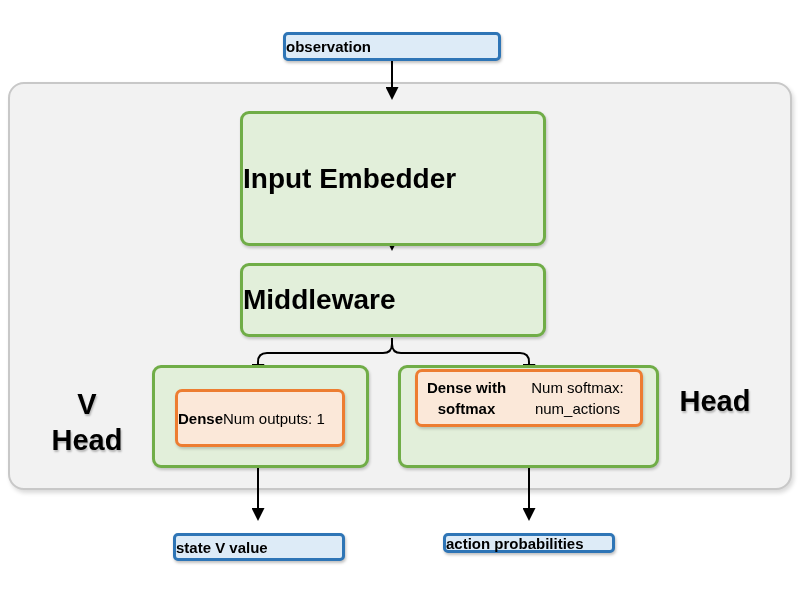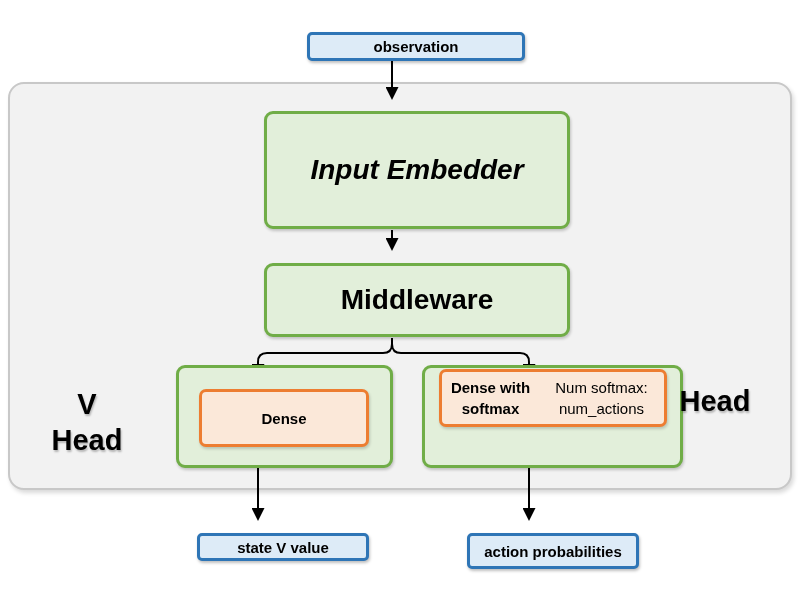--- a/index.html
+++ b/index.html
@@ -19,21 +19,21 @@
     background:var(--container-fill);
     border:2px solid var(--container-border);
     border-radius:16px;
     box-shadow:2px 3px 4px rgba(0,0,0,0.15);
   }
 
   svg.arrows{position:absolute;left:0;top:0;width:800px;height:600px;pointer-events:none;}
   svg.arrows path.link{stroke:var(--arrow,#000);stroke-width:2;fill:none;}
   svg.arrows marker path{fill:var(--arrow,#000);}
 
-  .node{position:absolute;display:flex;align-items:center;justify-content:center;text-align:center;margin-left:24px;}
+  .node{position:absolute;display:flex;align-items:center;text-align:center;}
 
   .blue-node{
     background:var(--blue-fill);
     border:3px solid var(--blue-border);
     border-radius:5px;
     font-weight:bold;font-size:15px;
     box-shadow:1px 2px 3px rgba(0,0,0,0.25);
   }
   .green-node{
     background:var(--green-fill);
@@ -52,30 +52,30 @@
   .orange-node .dense-title{font-weight:bold;font-size:15px;}
   .orange-node .dense-subtitle{font-size:15px;}
 
   .head-label{
     position:absolute;width:130px;text-align:center;
     font-weight:bold;font-size:29px;line-height:36px;
     text-shadow:1px 2px 2px rgba(0,0,0,0.25);
   }
 
   #observation      {left:283px;top:32px;width:218px;height:29px;}
-  #input-embedder   {left:240px;top:111px;width:306px;height:118px;font-style:italic;}
+  #input-embedder   {left:240px;top:111px;width:306px;height:135px;}
   #middleware       {left:240px;top:263px;width:306px;height:74px;}
   #v-head-box       {left:152px;top:365px;width:217px;height:103px;}
   #v-dense          {left:175px;top:389px;width:170px;height:58px;}
   #policy-head-box  {left:398px;top:365px;width:261px;height:103px;}
   #policy-dense     {left:415px;top:369px;width:228px;height:58px;}
   #v-head-label     {left:22px;top:386px;}
   #policy-head-label{left:650px;top:383px;}
   #state-v-value    {left:173px;top:533px;width:172px;height:28px;}
-  #action-probs     {left:443px;top:533px;width:172px;height:36px;}
+  #action-probs     {left:443px;top:533px;width:172px;height:20px;}
 </style>
 </head>
 <body>
 
 <div class="stage">
 
   <div class="container"></div>
 
   <svg class="arrows" viewBox="0 0 800 600">
     <defs>
@@ -99,20 +99,21 @@
     <span>Input Embedder</span>
   </div>
 
   <div id="middleware" class="node green-node">
     <span>Middleware</span>
   </div>
 
   <div id="v-head-box" class="node green-node"></div>
   <div id="v-dense" class="node orange-node">
     <div class="dense-title">Dense</div>
+    <div class="dense-subtitle">Num outputs: 1</div>
   </div>
   <div id="v-head-label" class="head-label">
     <div>V</div>
     <div>Head</div>
   </div>
 
   <div id="policy-head-box" class="node green-node"></div>
   <div id="policy-dense" class="node orange-node">
     <div class="dense-title">Dense with softmax</div>
     <div class="dense-subtitle">Num softmax: num_actions</div>

